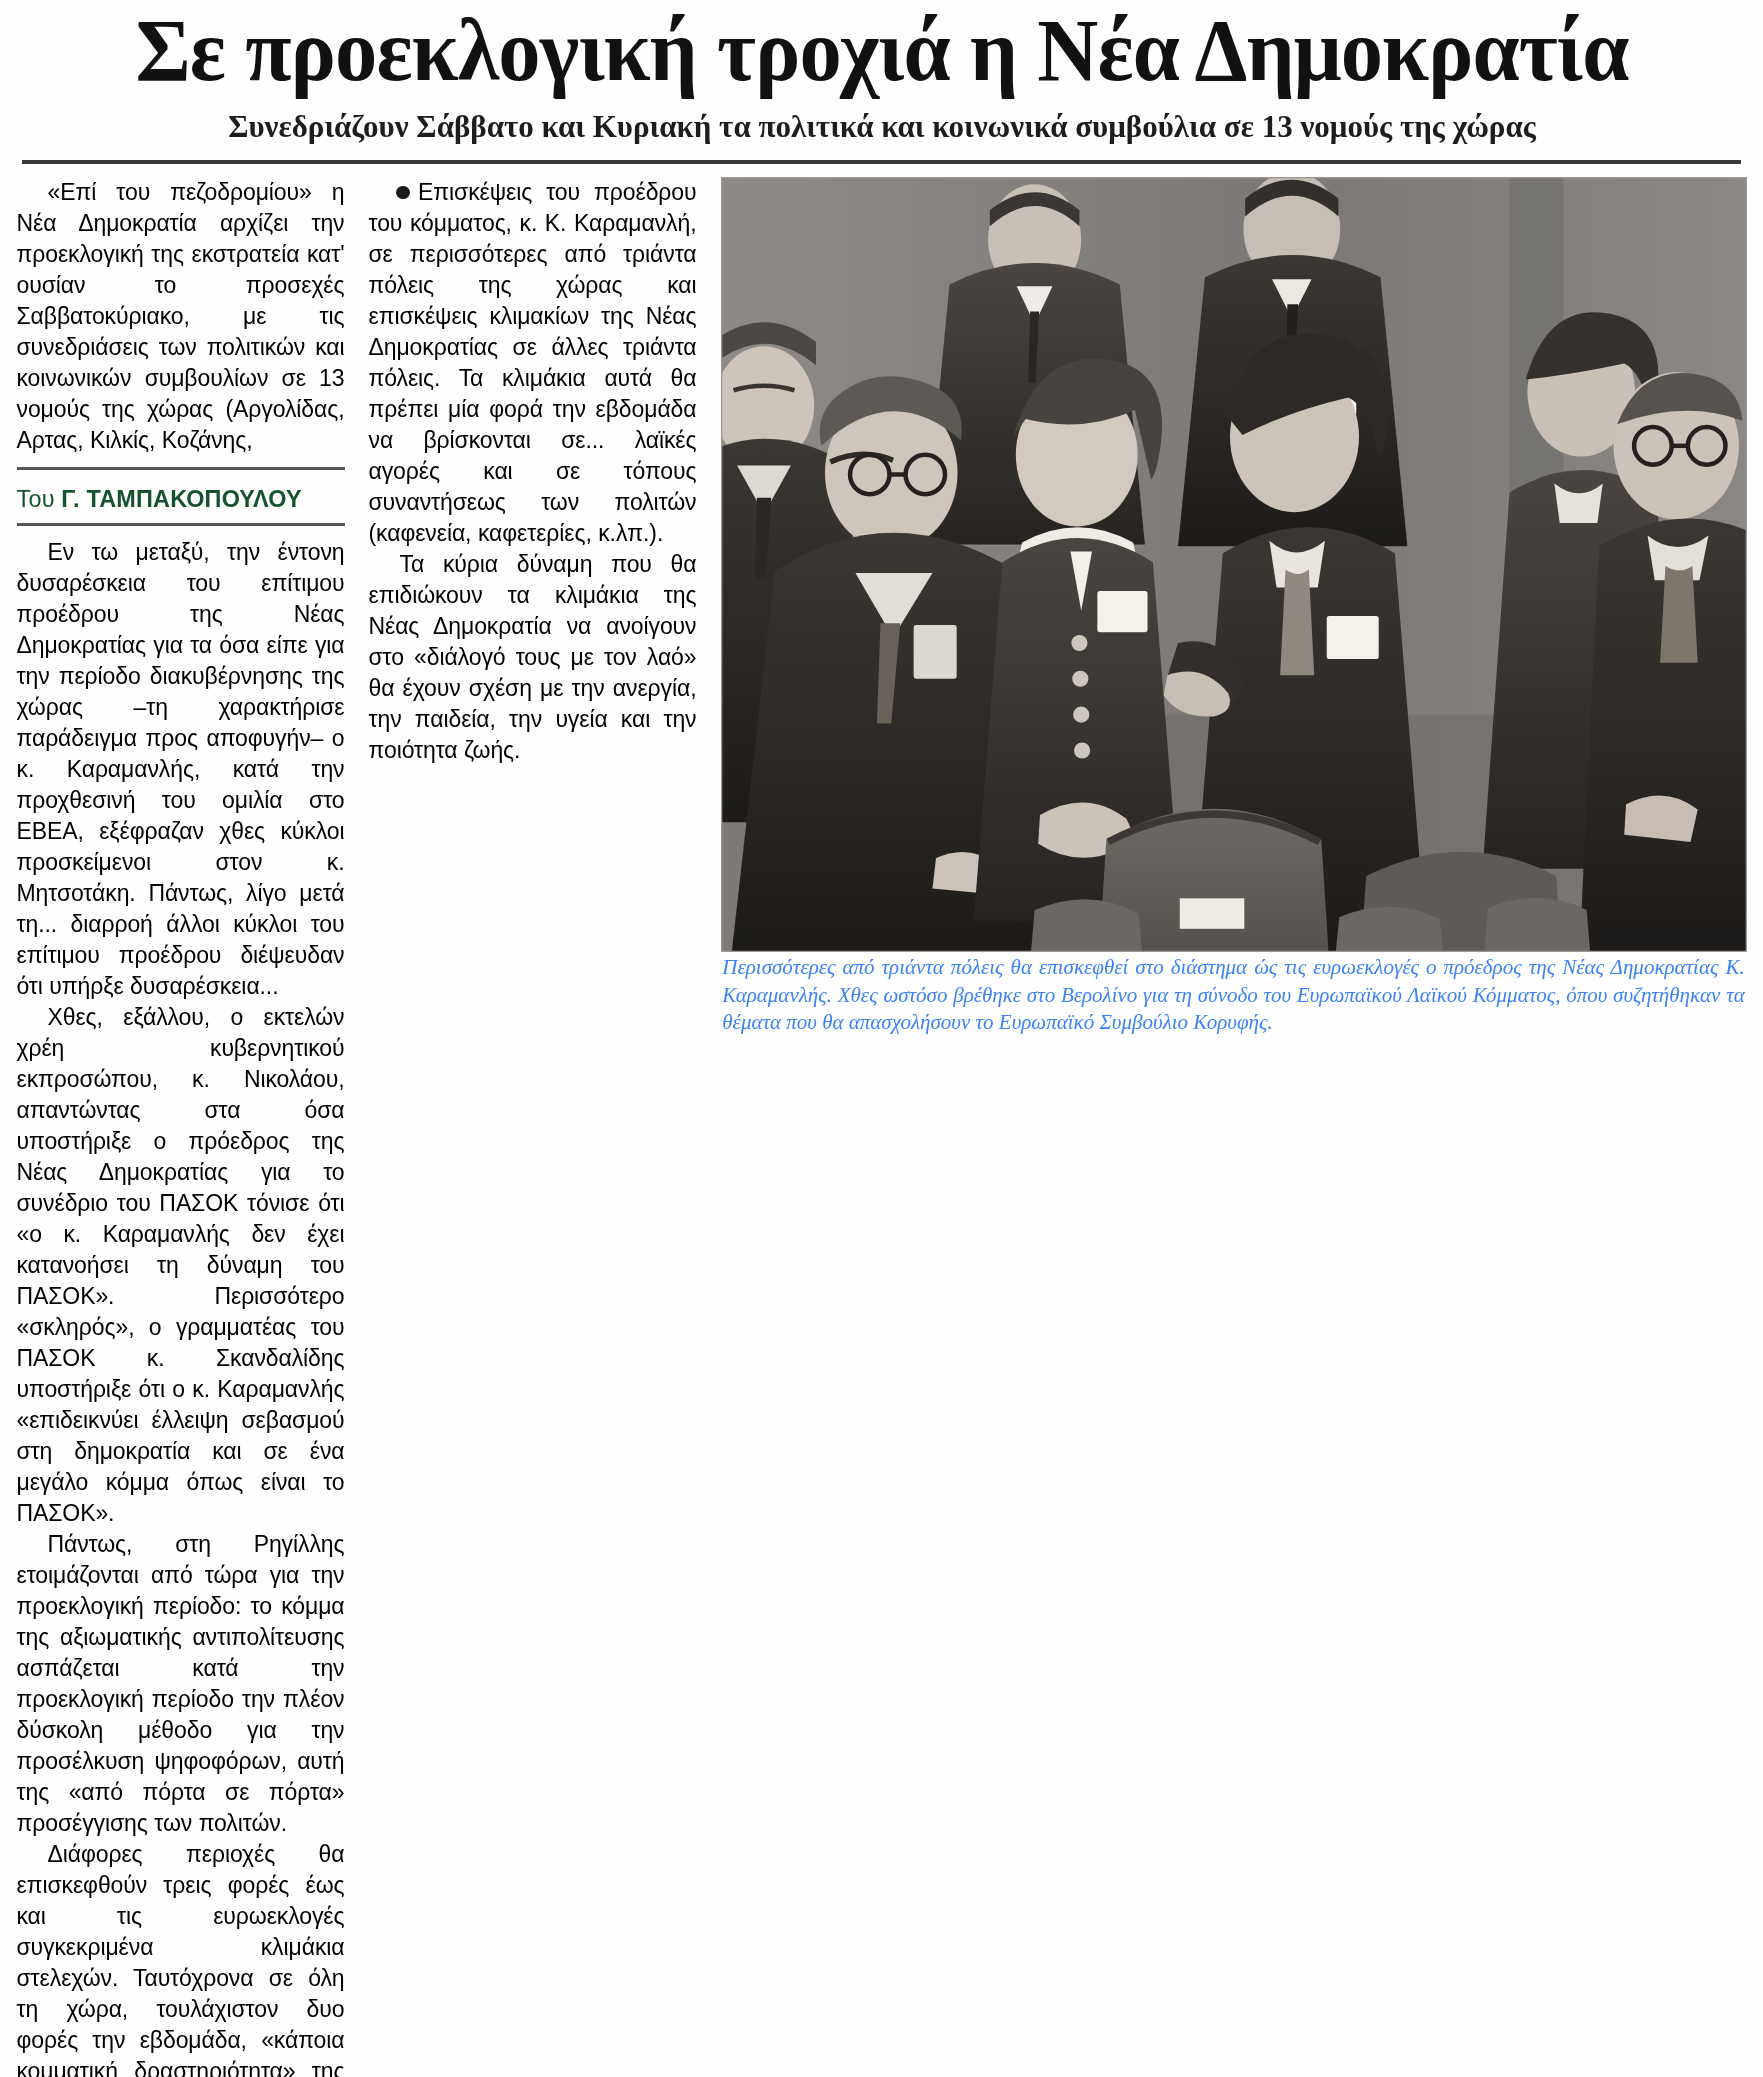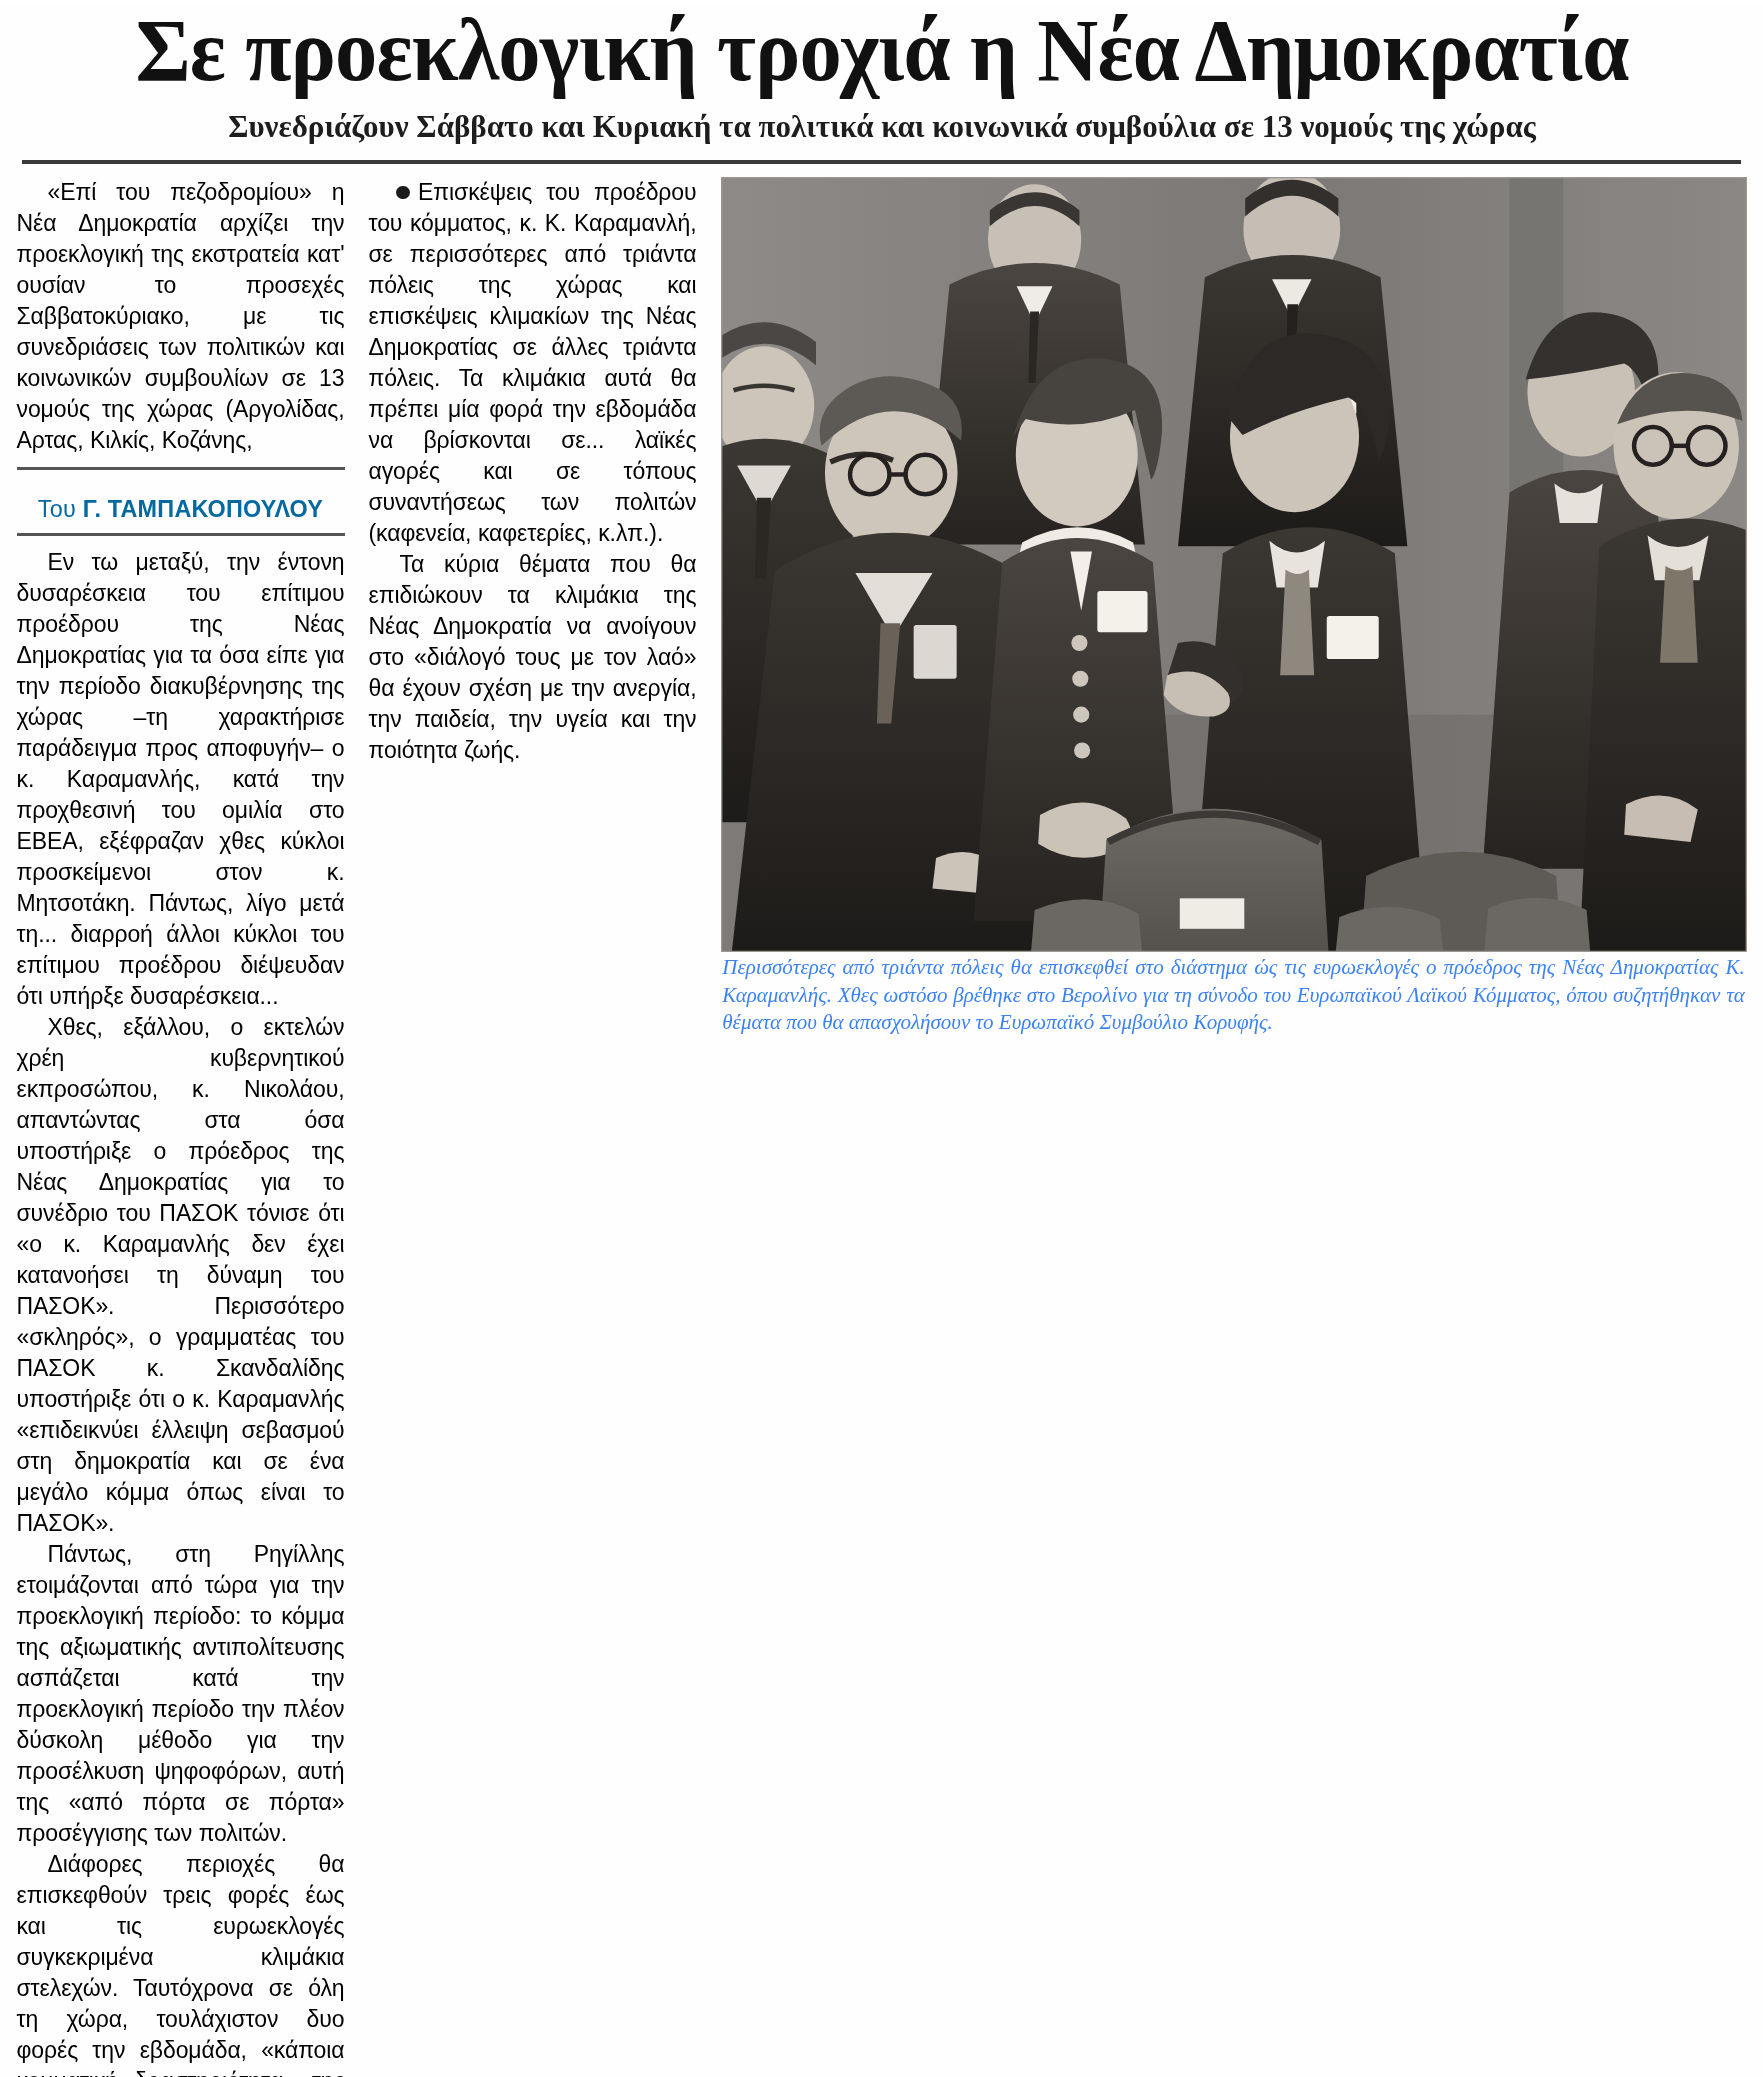--- a/index.html
+++ b/index.html
@@ -82,27 +82,26 @@
     width: 13.8px; height: 13.8px;
     border-radius: 50%;
     background: #1a1a1a;
     margin-right: 8.3px;
     vertical-align: 0.9px;
   }
 
   
   .byline {
     margin: 11px 0 11px 0;
-    padding: 26px 0 10px 0;
+    padding: 16px 0 10px 0;
     border-top: 3.7px solid #555;
     border-bottom: 3.7px solid #555;
-    text-align: center;
     font-size: 23.4px;
     letter-spacing: 0.2px;
-    color: #0369a1;
+    color: #14532d;
   }
   .byline b { font-weight: bold; }
 
   
   .photo-frame {
     width: 100%;
     position: relative;
     background: #7e7b79;
     overflow: hidden;
     line-height: 0;
@@ -154,21 +153,21 @@
         <p>Χθες, εξάλλου, ο εκτελών χρέη κυβερνητικού εκπροσώπου, κ. Νικολάου, απαντώντας στα όσα υποστήριξε ο πρόεδρος της Νέας Δημοκρατίας για το συνέδριο του ΠΑΣΟΚ τόνισε ότι «ο κ. Καραμανλής δεν έχει κατανοήσει τη δύναμη του ΠΑΣΟΚ». Περισσότερο «σκληρός», ο γραμματέας του ΠΑΣΟΚ κ. Σκανδαλίδης υποστήριξε ότι ο κ. Καραμανλής «επιδεικνύει έλλειψη σεβασμού στη δημοκρατία και σε ένα μεγάλο κόμμα όπως είναι το ΠΑΣΟΚ».</p>
         <p>Πάντως, στη Ρηγίλλης ετοιμάζονται από τώρα για την προεκλογική περίοδο: το κόμμα της αξιωματικής αντιπολίτευσης ασπάζεται κατά την προεκλογική περίοδο την πλέον δύσκολη μέθοδο για την προσέλκυση ψηφοφόρων, αυτή της «από πόρτα σε πόρτα» προσέγγισης των πολιτών.</p>
         <p>Διάφορες περιοχές θα επισκεφθούν τρεις φορές έως και τις ευρωεκλογές συγκεκριμένα κλιμάκια στελεχών. Ταυτόχρονα σε όλη τη χώρα, τουλάχιστον δυο φορές την εβδομάδα, «κάποια κομματική δραστηριότητα» της Νέας Δημοκρατίας θα βρίσκεται σε εξέλιξη.</p>
 
       </div>
     </div>
 
     <div class="col-text">
       <div class="body-col">
         <p class="bullet"><span class="bullet-dot"></span><span>Επισκέψεις του προέδρου του κόμματος, κ. Κ. Καραμανλή, σε περισσότερες από τριάντα πόλεις της χώρας και επισκέψεις κλιμακίων της Νέας Δημοκρατίας σε άλλες τριάντα πόλεις. Τα κλιμάκια αυτά θα πρέπει μία φορά την εβδομάδα να βρίσκονται σε... λαϊκές αγορές και σε τόπους συναντήσεως των πολιτών (καφενεία, καφετερίες, κ.λπ.).</span></p>
-        <p>Τα κύρια θέματα που θα επιδιώκουν τα κλιμάκια της Νέας Δημοκρατία να ανοίγουν στο «διάλογό τους με τον λαό» θα έχουν σχέση με την ανεργία, την παιδεία, την υγεία και την ποιότητα ζωής.</p>
+        <p>Τα κύρια δύναμη που θα επιδιώκουν τα κλιμάκια της Νέας Δημοκρατία να ανοίγουν στο «διάλογό τους με τον λαό» θα έχουν σχέση με την ανεργία, την παιδεία, την υγεία και την ποιότητα ζωής.</p>
       </div>
     </div>
 
     <div class="photo-block">
       <div class="photo-frame">
         <svg class="photo-svg" viewBox="0 0 1145 865" preserveAspectRatio="none">
           <defs>
             <linearGradient id="bgw" x1="0" y1="0" x2="1" y2="0">
               <stop offset="0%" stop-color="#8d8a87"></stop>
               <stop offset="55%" stop-color="#7b7876"></stop>

